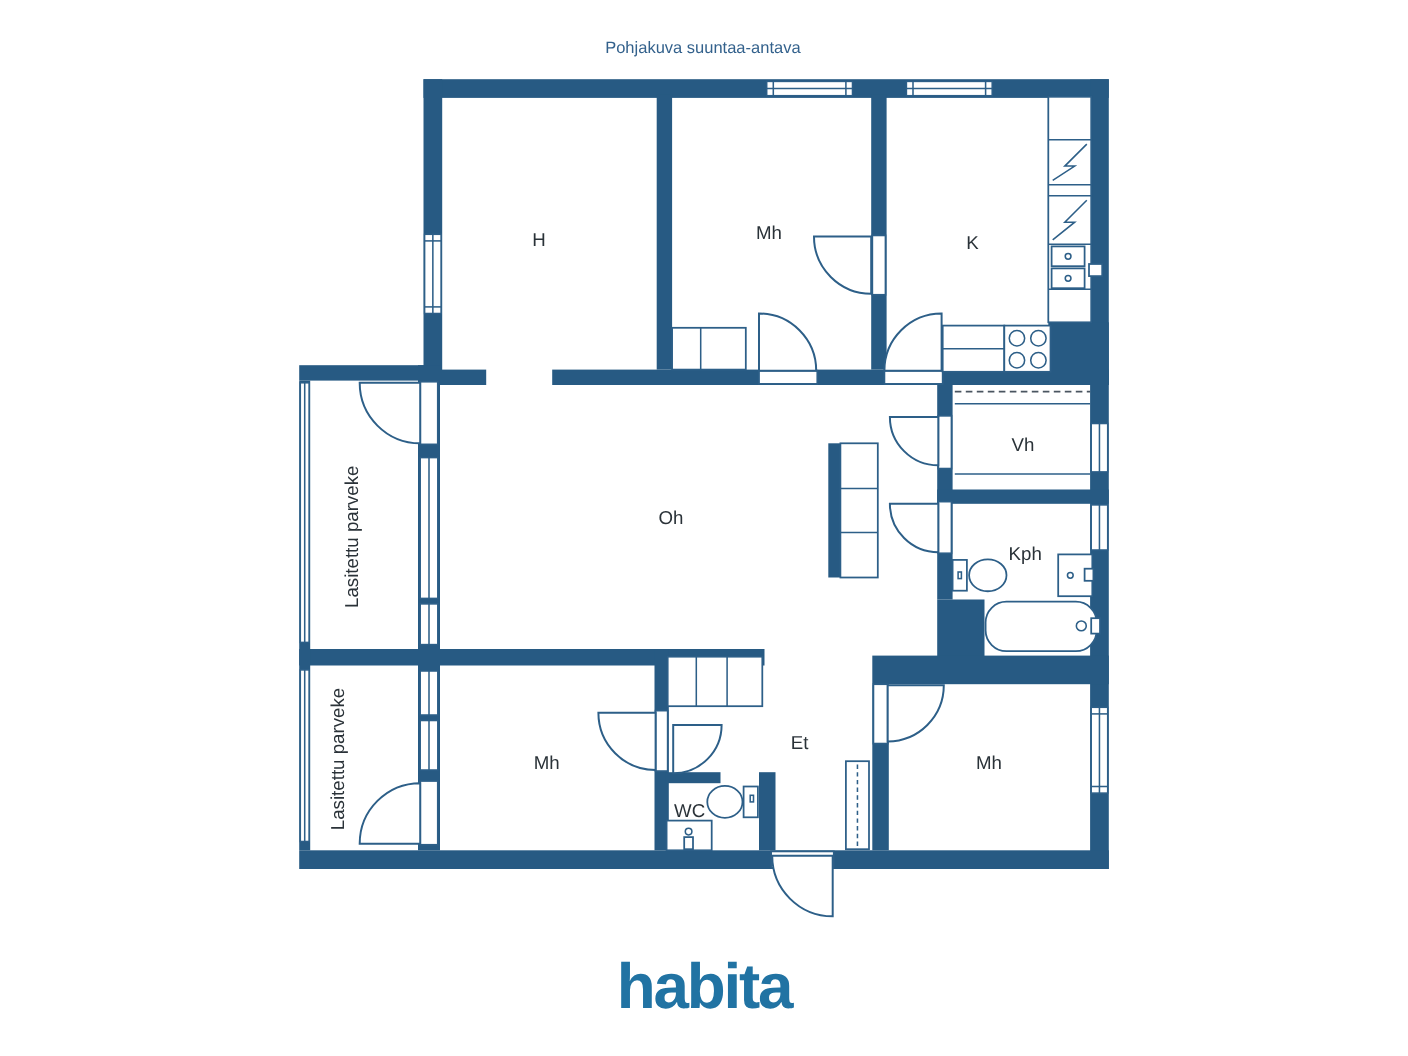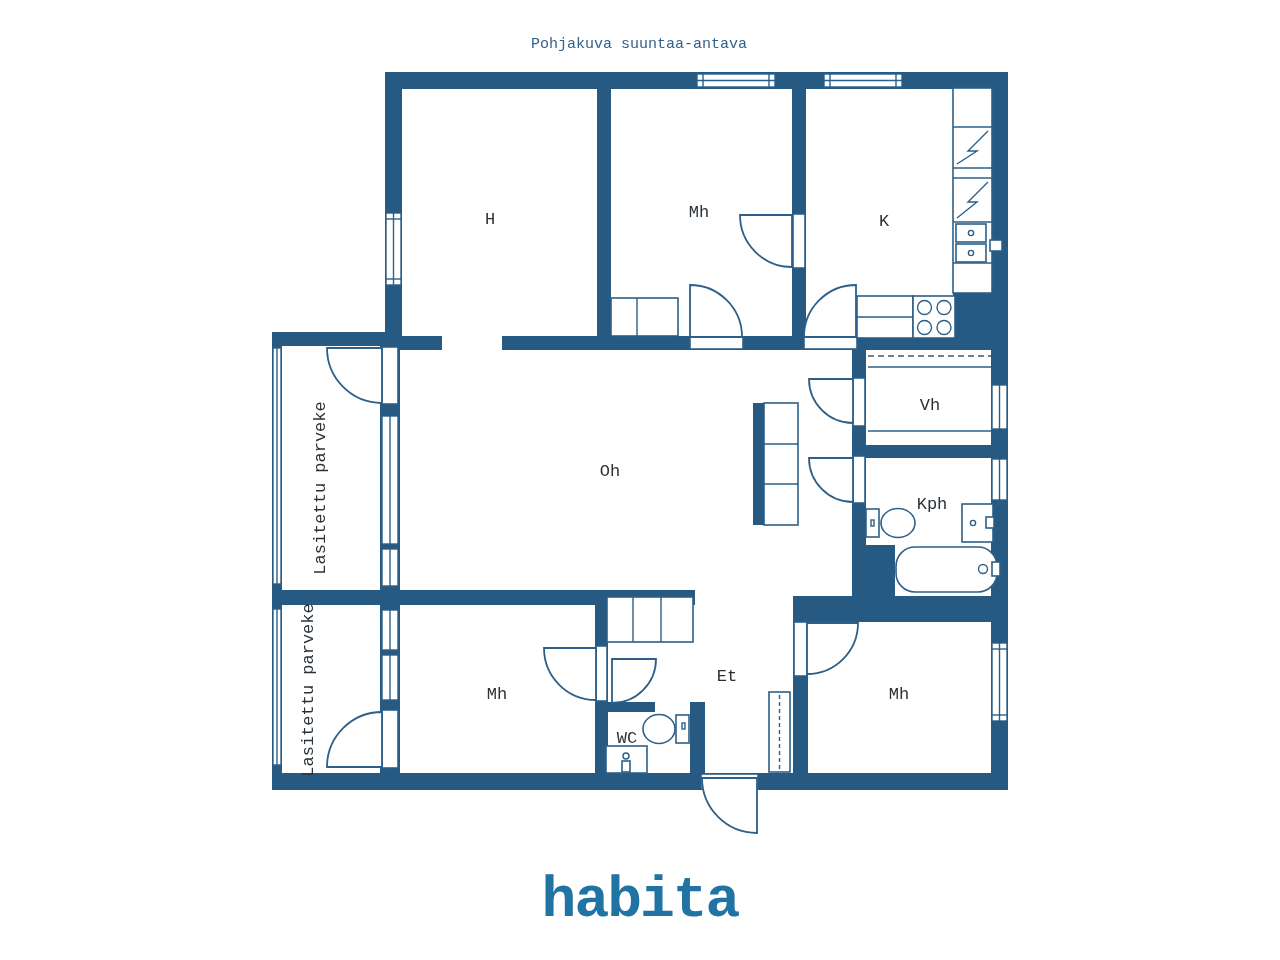--- a/index.html
+++ b/index.html
@@ -1,17 +1,17 @@
 <!DOCTYPE html>
 <html><head>
 <meta charset="utf-8">
 <style>
   html,body{margin:0;padding:0;background:#ffffff;}
   #stage{position:relative;width:1280px;height:945px;background:#fff;overflow:hidden;
-         font-family:Liberation Mono, monospace;}
+         font-family:Liberation Sans, sans-serif;}
   svg{position:absolute;left:0;top:0;}
   .wall{fill:#275a83;}
   .erase{fill:#ffffff;}
   .leaf{fill:#ffffff;stroke:#2d5f88;stroke-width:1.6;}
   .win{fill:#ffffff;stroke:#2d5f88;stroke-width:1.4;}
   .fix{fill:#ffffff;stroke:#2d5f88;stroke-width:1.6;}
   .fixline{stroke:#2d5f88;stroke-width:1.4;fill:none;}
   .arc{fill:#ffffff;stroke:#2d5f88;stroke-width:1.8;}
   .dash{stroke:#4a5560;stroke-width:1.6;fill:none;stroke-dasharray:6,4;}
   .dash2{stroke:#2d5f88;stroke-width:1.4;fill:none;stroke-dasharray:4,3;}

